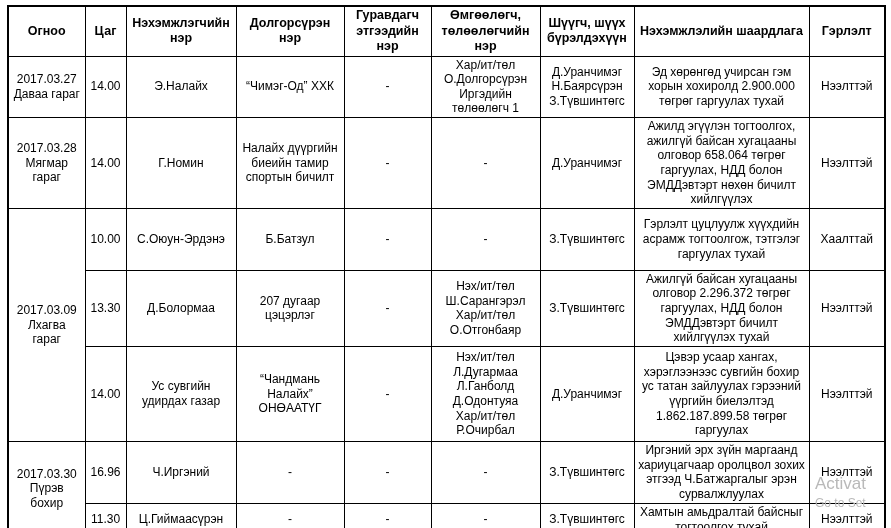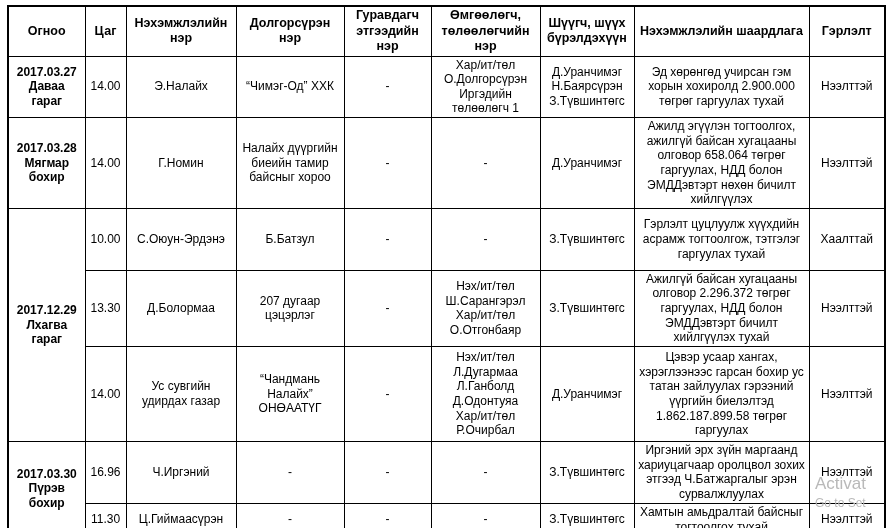--- a/index.html
+++ b/index.html
@@ -33,21 +33,21 @@
     padding: 1px 3px;
     font-size: 12px;
     line-height: 1.22;
     overflow: hidden;
     word-wrap: break-word;
   }
   table.schedule th {
     font-weight: bold;
     font-size: 12.5px;
   }
-  td.date-cell { font-weight: bold; }
+  td.date-cell { font-weight: normal; }
   .pre { white-space: pre-line; }
   .watermark {
     position: absolute;
     right: -14px;
     top: 472px;
     text-align: left;
     color: #b9b9b9;
     pointer-events: none;
     width: 90px;
     overflow: hidden;
@@ -68,21 +68,21 @@
         <col style="width:87px">
         <col style="width:109px">
       <col style="width:94px">
         <col style="width:175px">
         <col style="width:76px">
     </colgroup>
     <thead>
       <tr style="height:50px">
         <th>Огноо</th>
         <th>Цаг</th>
-        <th>Нэхэмжлэлийн нэр</th>
+        <th>Нэхэмжлэгчийн нэр</th>
         <th>Долгорсүрэн нэр</th>
         <th>Гуравдагч этгээдийн нэр</th>
         <th>Өмгөөлөгч, төлөөлөгчийн нэр</th>
         <th>Шүүгч, шүүх бүрэлдэхүүн</th>
         <th>Нэхэмжлэлийн шаардлага</th>
         <th>Гэрлэлт</th>
       </tr>
     </thead>
     <tbody>
 
@@ -101,35 +101,35 @@
         <td class="pre">Д.Уранчимэг
 Н.Баярсүрэн
 З.Түвшинтөгс</td>
         <td>Эд хөрөнгөд учирсан гэм хорын хохиролд 2.900.000 төгрөг гаргуулах тухай</td>
         <td>Нээлттэй</td>
       </tr>
 
       <tr style="height:84px">
         <td class="date-cell">
           <div>2017.03.28</div>
-          <div>Мягмар бохир</div>
+          <div>Мягмар гараг</div>
         </td>
         <td>14.00</td>
         <td>Г.Номин</td>
-        <td>Налайх дүүргийн биеийн тамир байсныг хороо</td>
+        <td>Налайх дүүргийн биеийн тамир спортын бичилт</td>
         <td>-</td>
         <td>-</td>
         <td>Д.Уранчимэг</td>
         <td>Ажилд эгүүлэн тогтоолгох, ажилгүй байсан хугацааны олговор 658.064 төгрөг гаргуулах, НДД болон ЭМДДэвтэрт нөхөн бичилт хийлгүүлэх</td>
         <td>Нээлттэй</td>
       </tr>
 
       <tr style="height:62px">
         <td class="date-cell" rowspan="3">
-          <div>2017.12.29</div>
+          <div>2017.03.09</div>
           <div>Лхагва гараг</div>
         </td>
         <td>10.00</td>
         <td>С.Оюун-Эрдэнэ</td>
         <td>Б.Батзул</td>
         <td>-</td>
         <td>-</td>
         <td>З.Түвшинтөгс</td>
         <td>Гэрлэлт цуцлуулж хүүхдийн асрамж тогтоолгож, тэтгэлэг гаргуулах тухай</td>
         <td>Хаалттай</td>
@@ -152,21 +152,21 @@
         <td>Ус сувгийн удирдах газар</td>
         <td>“Чандмань Налайх” ОНӨААТҮГ</td>
         <td>-</td>
         <td class="pre">Нэх/ит/төл
 Л.Дугармаа
 Л.Ганболд
 Д.Одонтуяа
 Хар/ит/төл
 Р.Очирбал</td>
         <td>Д.Уранчимэг</td>
-        <td>Цэвэр усаар хангах, хэрэглээнээс гарсан бохир ус татан зайлуулах гэрээний үүргийн биелэлтэд 1.862.187.899.58 төгрөг гаргуулах</td>
+        <td>Цэвэр усаар хангах, хэрэглээнээс сувгийн бохир ус татан зайлуулах гэрээний үүргийн биелэлтэд 1.862.187.899.58 төгрөг гаргуулах</td>
         <td>Нээлттэй</td>
       </tr>
 
       <tr style="height:62px">
         <td class="date-cell" rowspan="2">
           <div>2017.03.30</div>
           <div>Пүрэв бохир</div>
         </td>
         <td>16.96</td>
         <td>Ч.Иргэний</td>

